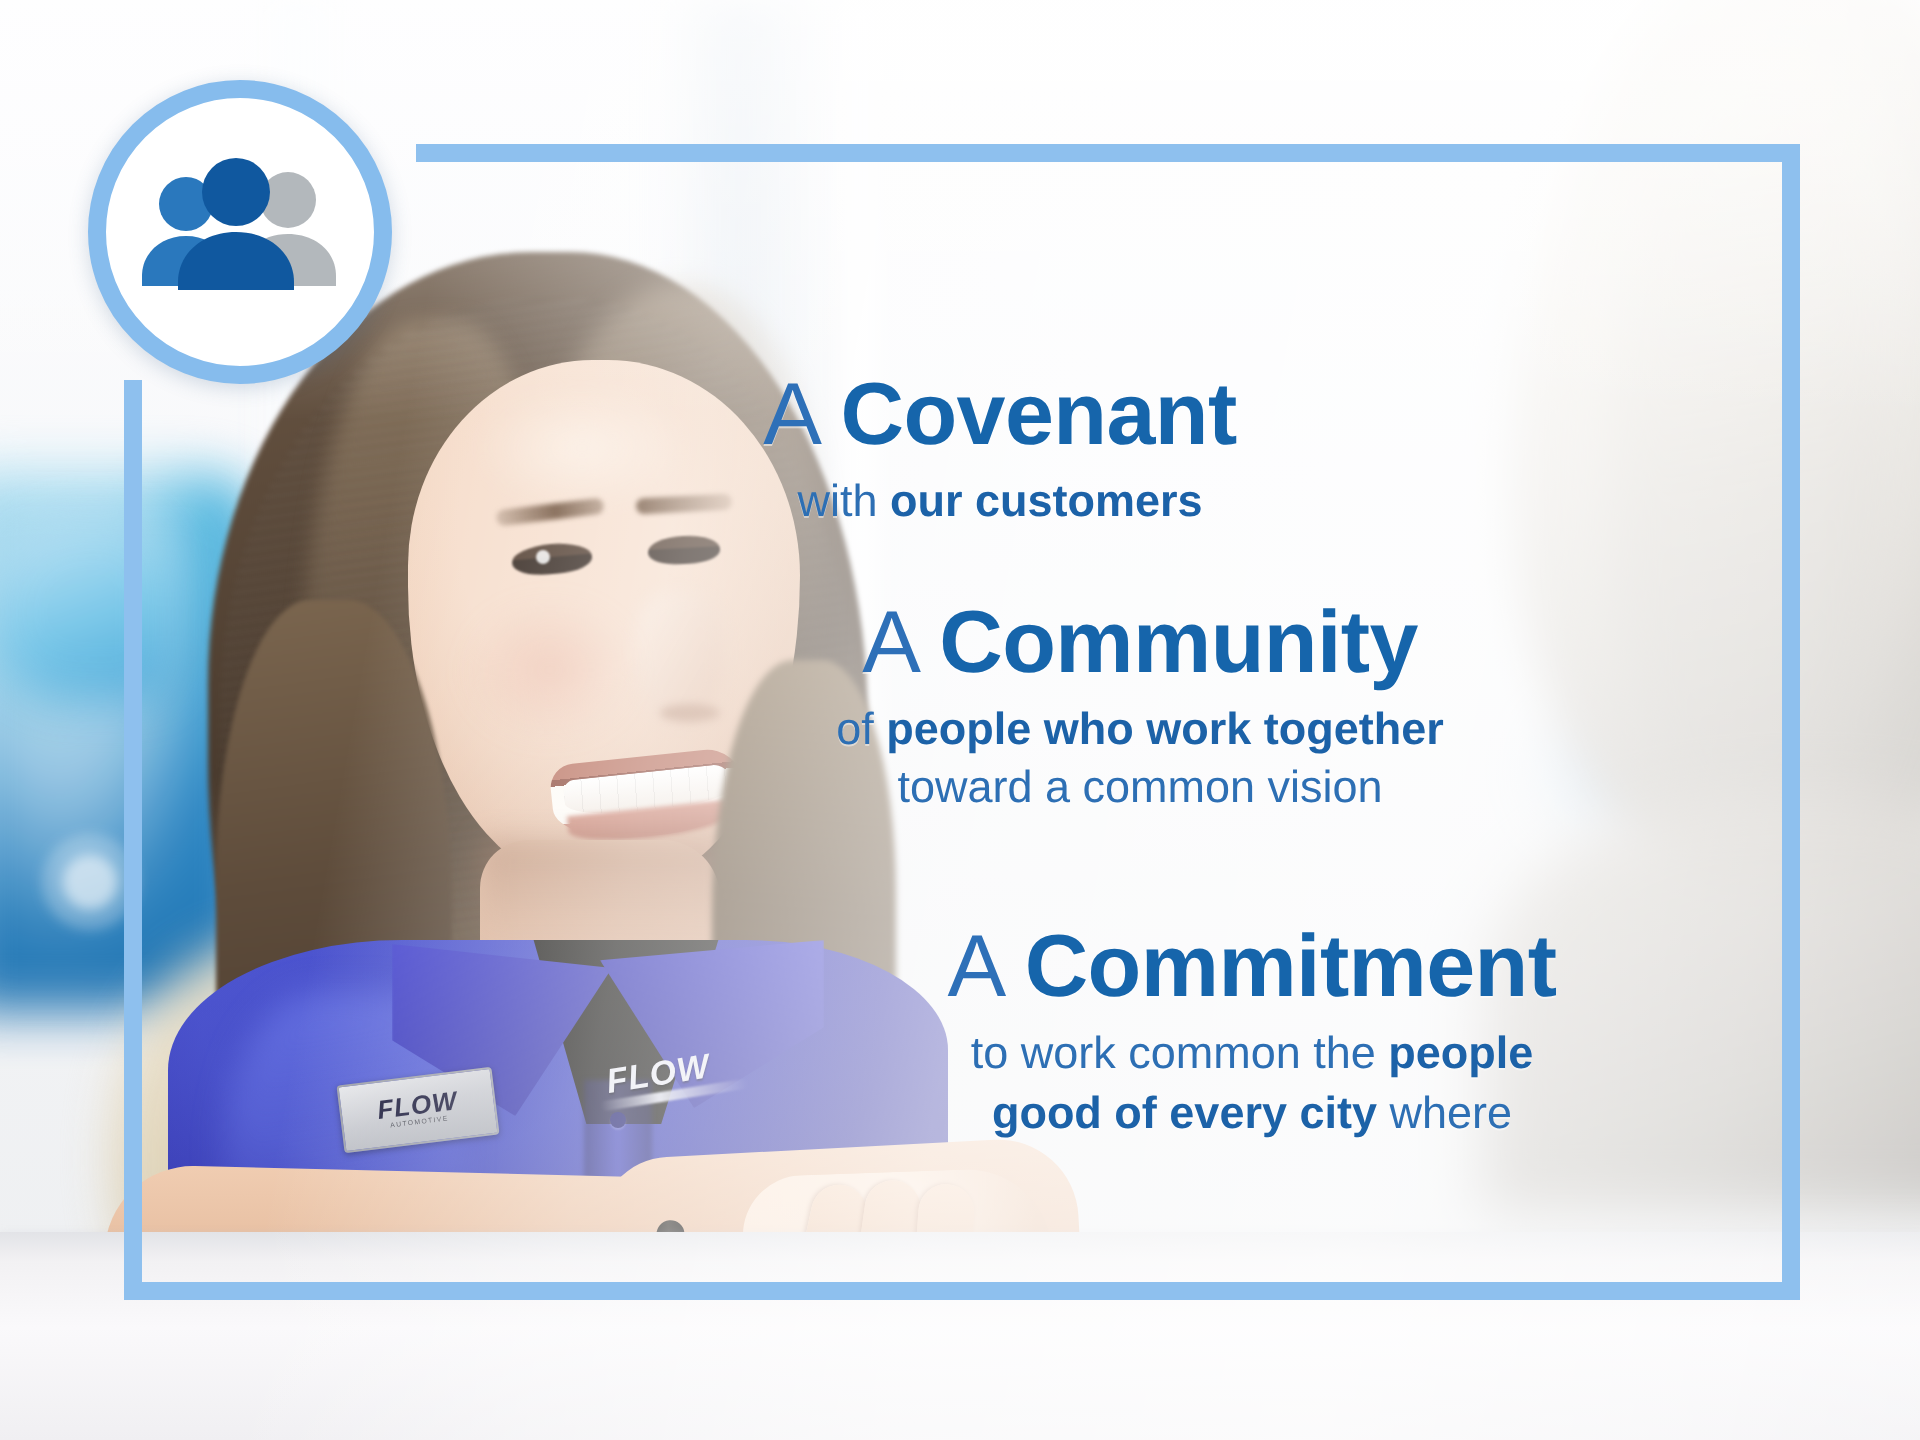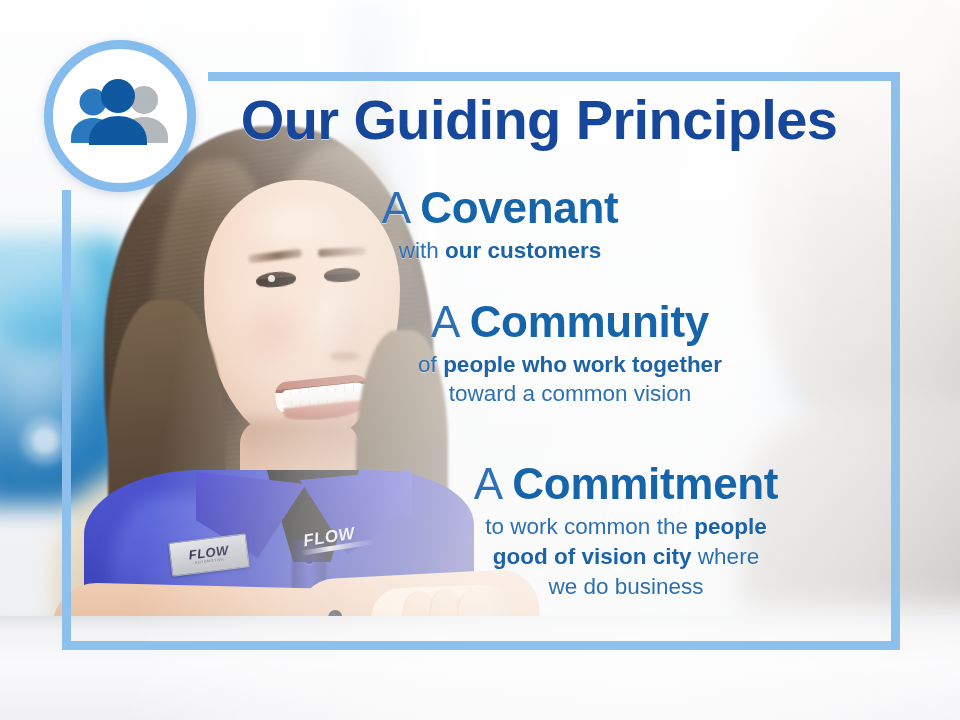--- a/index.html
+++ b/index.html
@@ -577,21 +577,20 @@
       <path d="M77 40c-14 0-24 9-24 21v5h48v-5c0-12-10-21-24-21z" fill="#b3b8bc"></path>
 
       <circle cx="26" cy="25" r="13.5" fill="#2a78bd"></circle>
       <path d="M26 41C13 41 4 50 4 61v5h44v-5c0-11-9-20-22-20z" fill="#2a78bd"></path>
 
       <circle cx="51" cy="19" r="17" fill="#10589f"></circle>
       <path d="M51 39c-17 0-29 11-29 25v4h58v-4c0-14-12-25-29-25z" fill="#10589f"></path>
     </svg>
   </div>
 
-  <div class="title">Our Guiding Principles</div>
 
   <div class="p-block" id="block-community">
     <div class="p-head">
       <span class="art">A</span>
       <span class="key">Community</span>
     </div>
     <div class="p-sub">
       <span>of </span><b>people who work together</b><br>
       <span>toward a common vision</span>
     </div>
@@ -607,18 +606,17 @@
     </div>
   </div>
 
   <div class="p-block" id="block-commitment">
     <div class="p-head">
       <span class="art">A</span>
       <span class="key">Commitment</span>
     </div>
     <div class="p-sub">
       <span>to work common the </span><b>people</b><br>
-      <b>good of vision city</b><span> where</span><br>
-      <span>we do business</span>
+      <b>good of every city</b><span> where</span><br>
     </div>
   </div>
 
 </div>
 
 </body></html>

